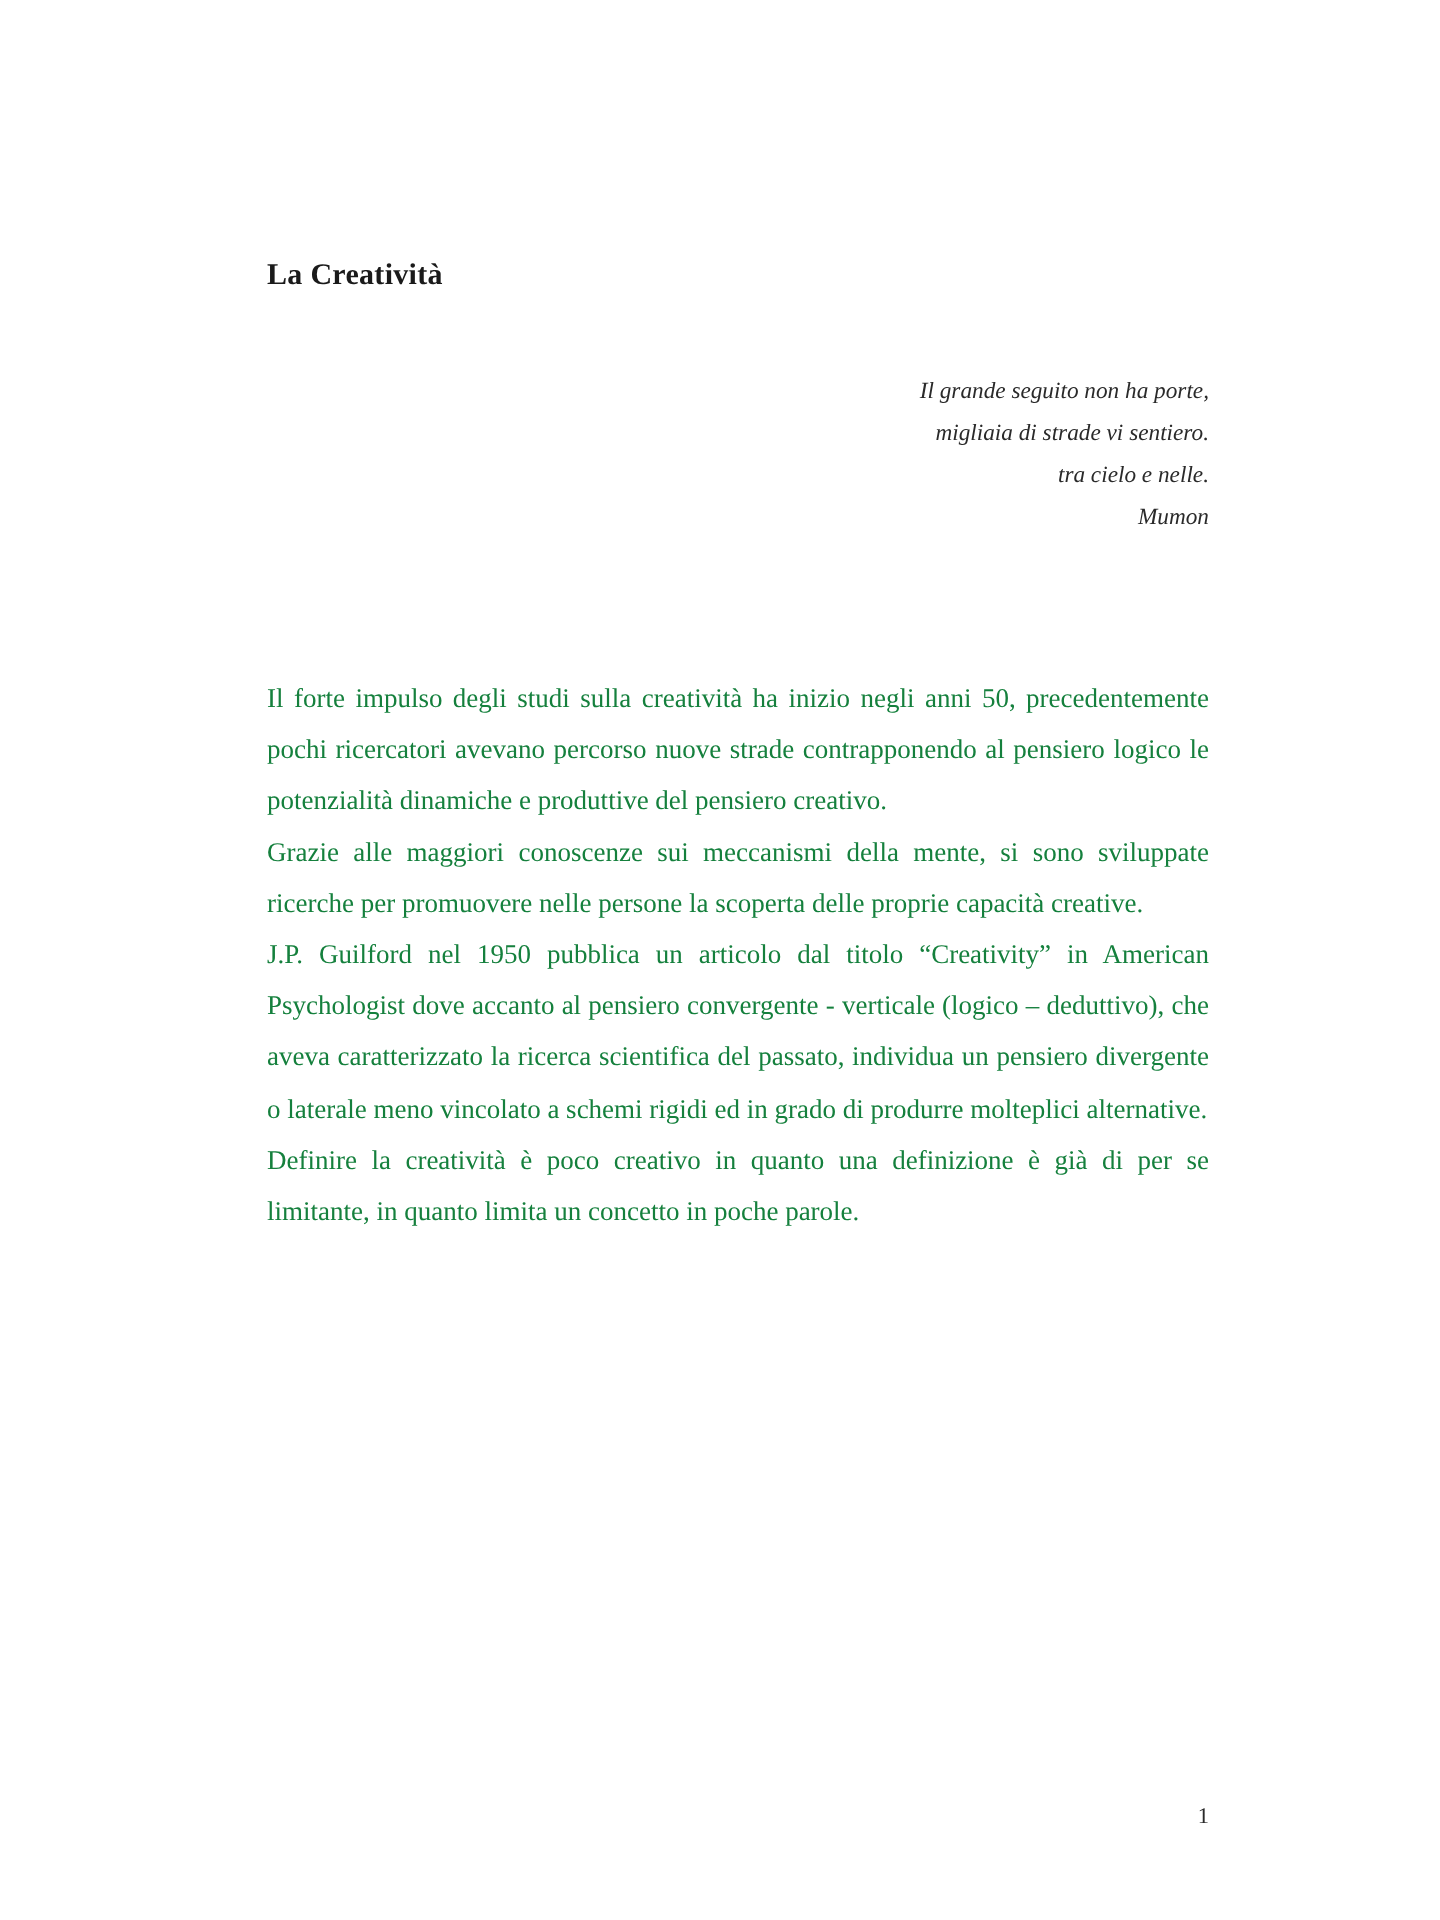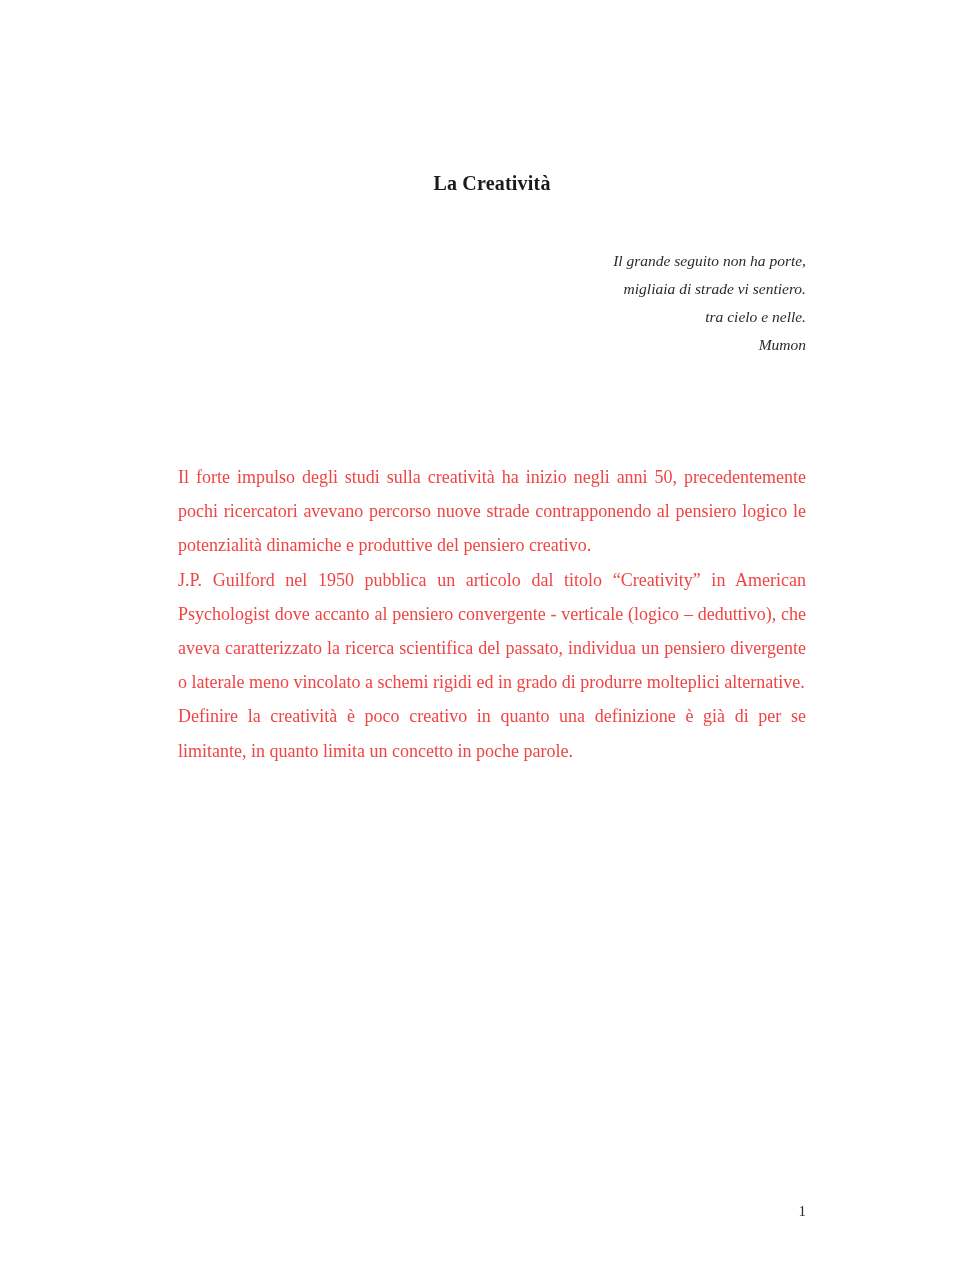--- a/index.html
+++ b/index.html
@@ -13,21 +13,20 @@
     height: 1280px;
     background: #ffffff;
     color: #1e1e1e;
     overflow: hidden;
   }
   .doc-title {
     position: absolute;
     top: 172px;
     left: 178px;
     width: 628px;
-    text-align: center;
     font-weight: bold;
     font-size: 20px;
     letter-spacing: 0.2px;
     color: #1a1a1a;
   }
   .quote-block {
     position: absolute;
     top: 247px;
     left: 178px;
     width: 628px;
@@ -35,26 +34,26 @@
     font-style: italic;
     font-size: 15.5px;
     line-height: 28px;
     color: #2a2a2a;
   }
   .quote-attribution {
     font-style: italic;
   }
   .body-text {
     position: absolute;
-    top: 460px;
+    top: 448px;
     left: 178px;
     width: 628px;
     font-size: 18px;
     line-height: 34.2px;
-    color: #ef4444;
+    color: #15803d;
   }
   .body-text p {
     text-align: justify;
     text-justify: inter-word;
     margin: 0;
   }
   .page-number {
     position: absolute;
     top: 1203px;
     left: 756px;
@@ -73,19 +72,20 @@
 
   <div class="quote-block">
     <div>Il grande seguito non ha porte,</div>
     <div>migliaia di strade vi sentiero.</div>
     <div>tra cielo e nelle.</div>
     <div class="quote-attribution">Mumon</div>
   </div>
 
   <div class="body-text">
     <p>Il forte impulso degli studi sulla creatività ha inizio negli anni 50, precedentemente pochi ricercatori avevano percorso nuove strade contrapponendo al pensiero logico le potenzialità dinamiche e produttive del pensiero creativo.</p>
+    <p>Grazie alle maggiori conoscenze sui meccanismi della mente, si sono sviluppate ricerche per promuovere nelle persone la scoperta delle proprie capacità creative.</p>
     <p>J.P. Guilford nel 1950 pubblica un articolo dal titolo “Creativity” in American Psychologist dove accanto al pensiero convergente - verticale (logico – deduttivo), che aveva caratterizzato la ricerca scientifica del passato, individua un pensiero divergente o laterale meno vincolato a schemi rigidi ed in grado di produrre molteplici alternative.</p>
     <p>Definire la creatività è poco creativo in quanto una definizione è già di per se limitante, in quanto limita un concetto in poche parole.</p>
   </div>
 
   <div class="page-number">1</div>
 
 </div>
 
 </body></html>

